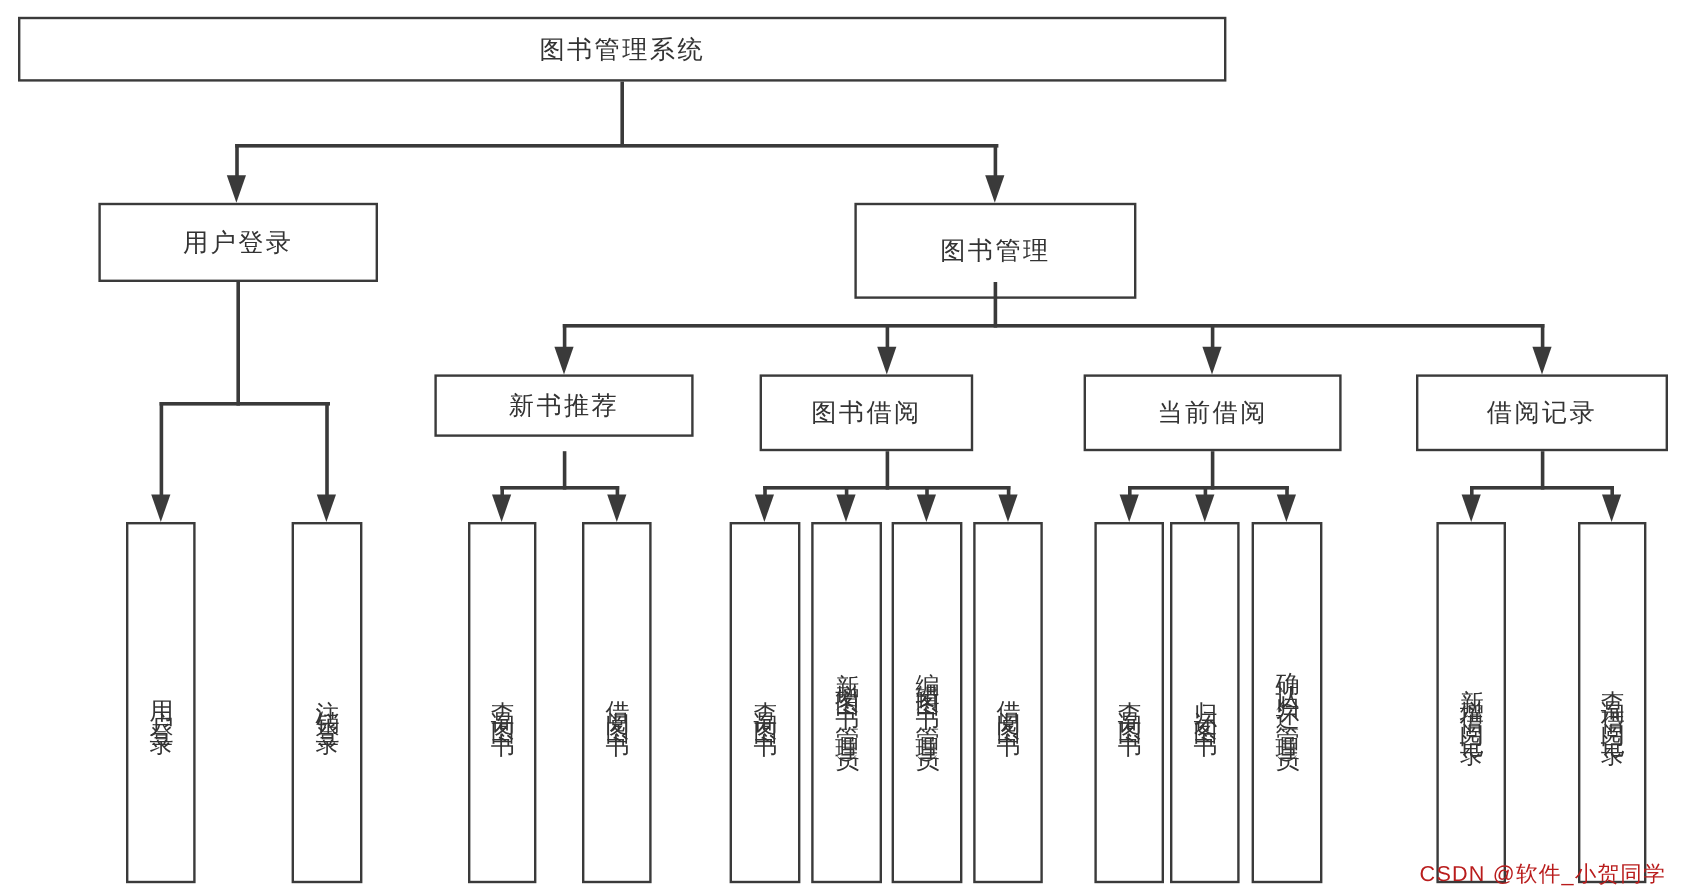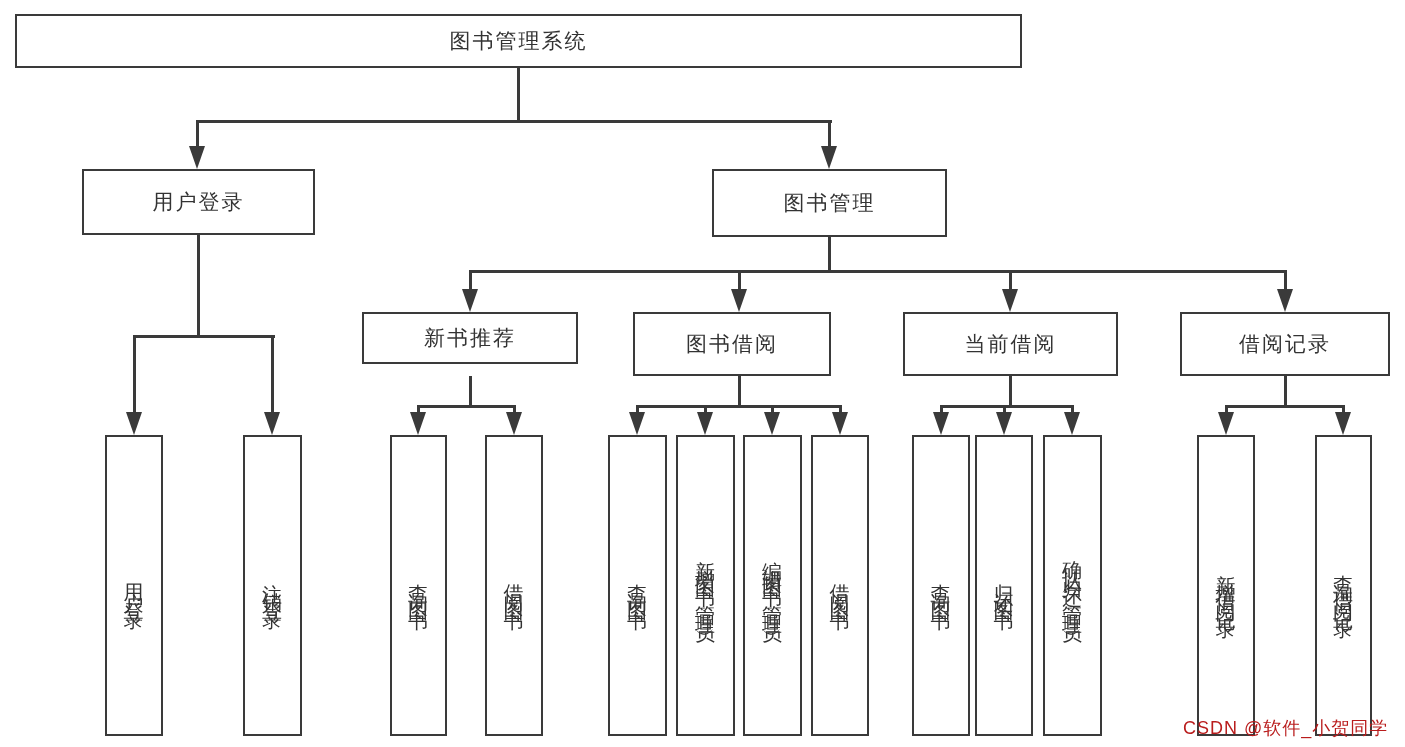--- a/index.html
+++ b/index.html
@@ -35,29 +35,29 @@
 <div id="stage">
 
   <div class="box" style="left:15px; top:14px; width:1007px; height:54px;">
     <span class="hlabel">图书管理系统</span>
   </div>
 
   <div class="box" style="left:82px; top:169px; width:233px; height:66px;">
     <span class="hlabel">用户登录</span>
   </div>
 
-  <div class="box" style="left:712px; top:169px; width:235px; height:68px;">
+  <div class="box" style="left:712px; top:169px; width:235px; height:80px;">
     <span class="hlabel">图书管理</span>
   </div>
 
   <div class="box" style="left:362px; top:312px; width:216px; height:52px;">
     <span class="hlabel">新书推荐</span>
   </div>
 
-  <div class="box" style="left:633px; top:312px; width:198px; height:64px;">
+  <div class="box" style="left:633px; top:312px; width:178px; height:64px;">
     <span class="hlabel">图书借阅</span>
   </div>
 
   <div class="box" style="left:1180px; top:312px; width:210px; height:64px;">
     <span class="hlabel">借阅记录</span>
   </div>
 
   <div class="box" style="left:903px; top:312px; width:215px; height:64px;">
     <span class="hlabel">当前借阅</span>
   </div>

